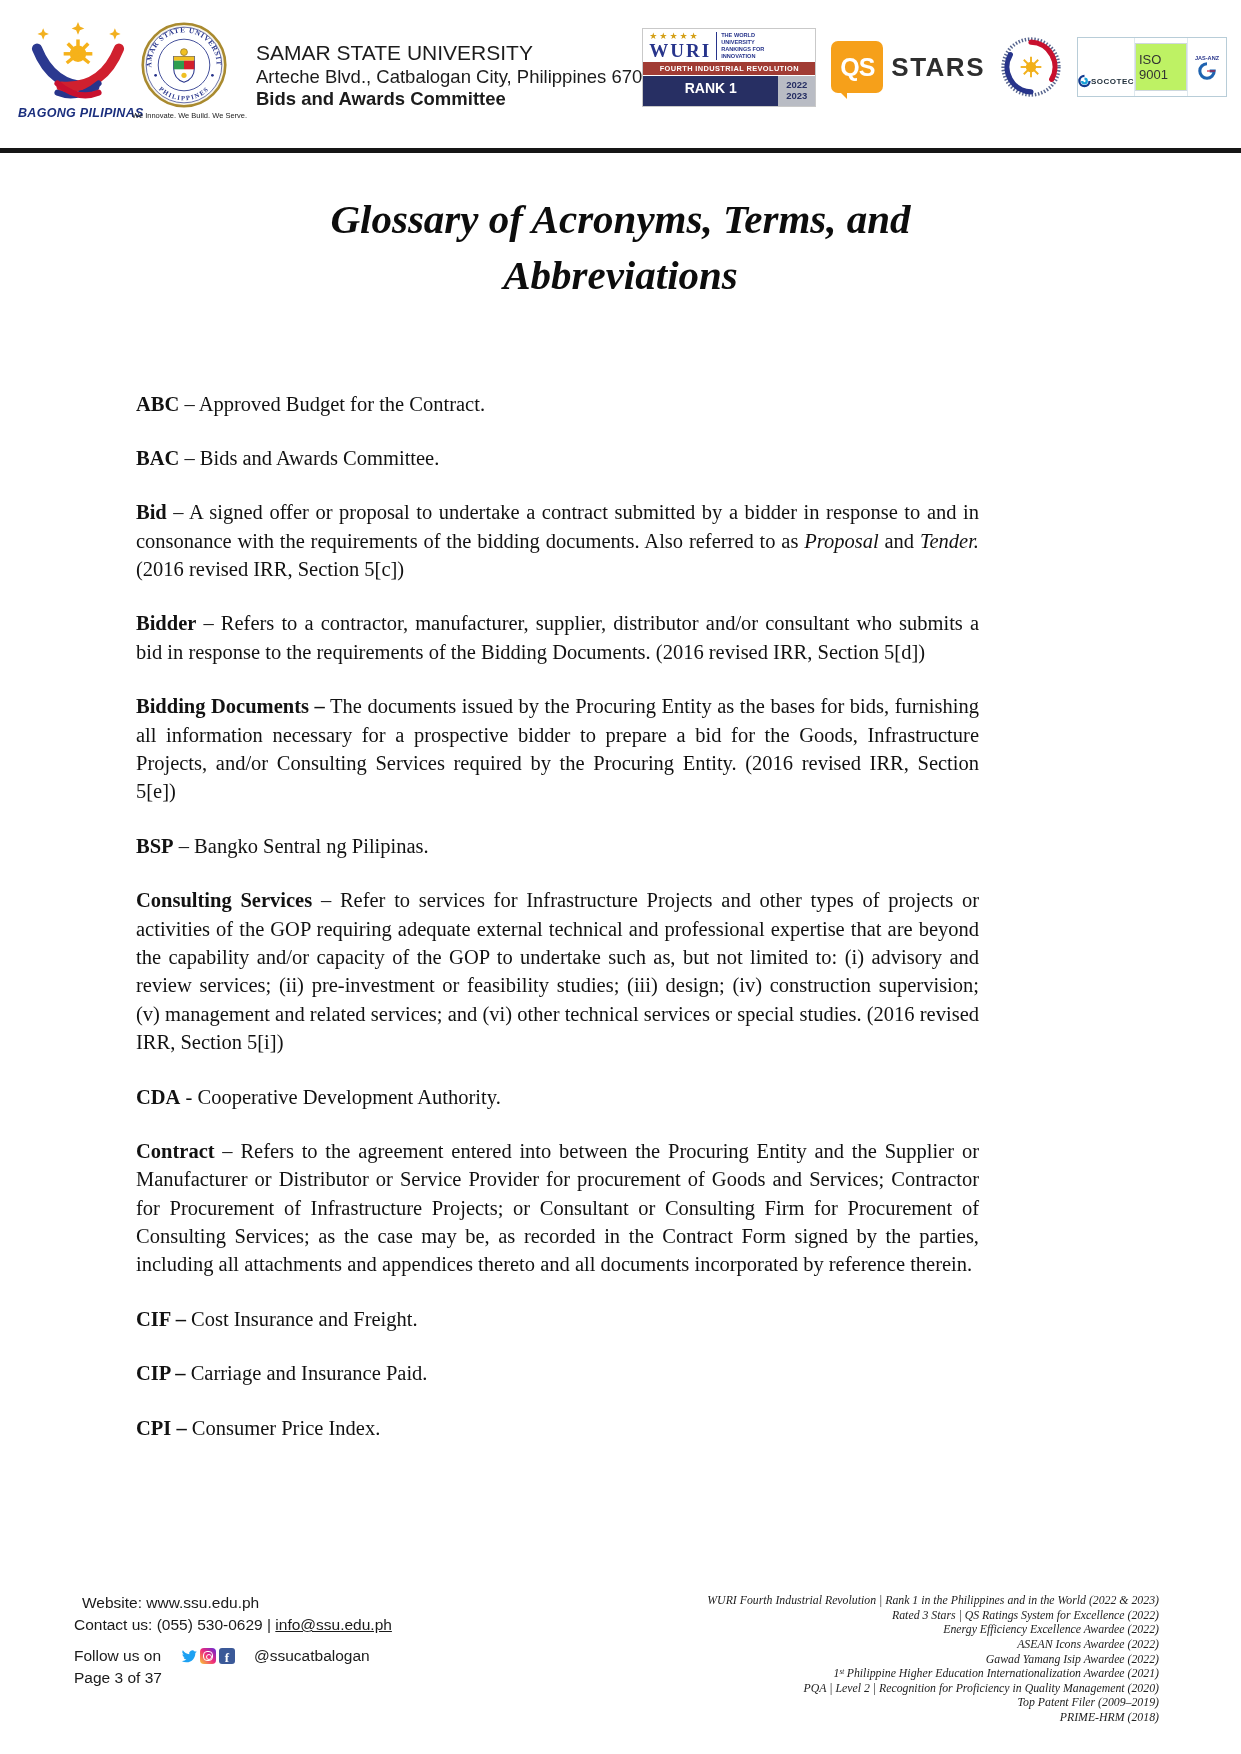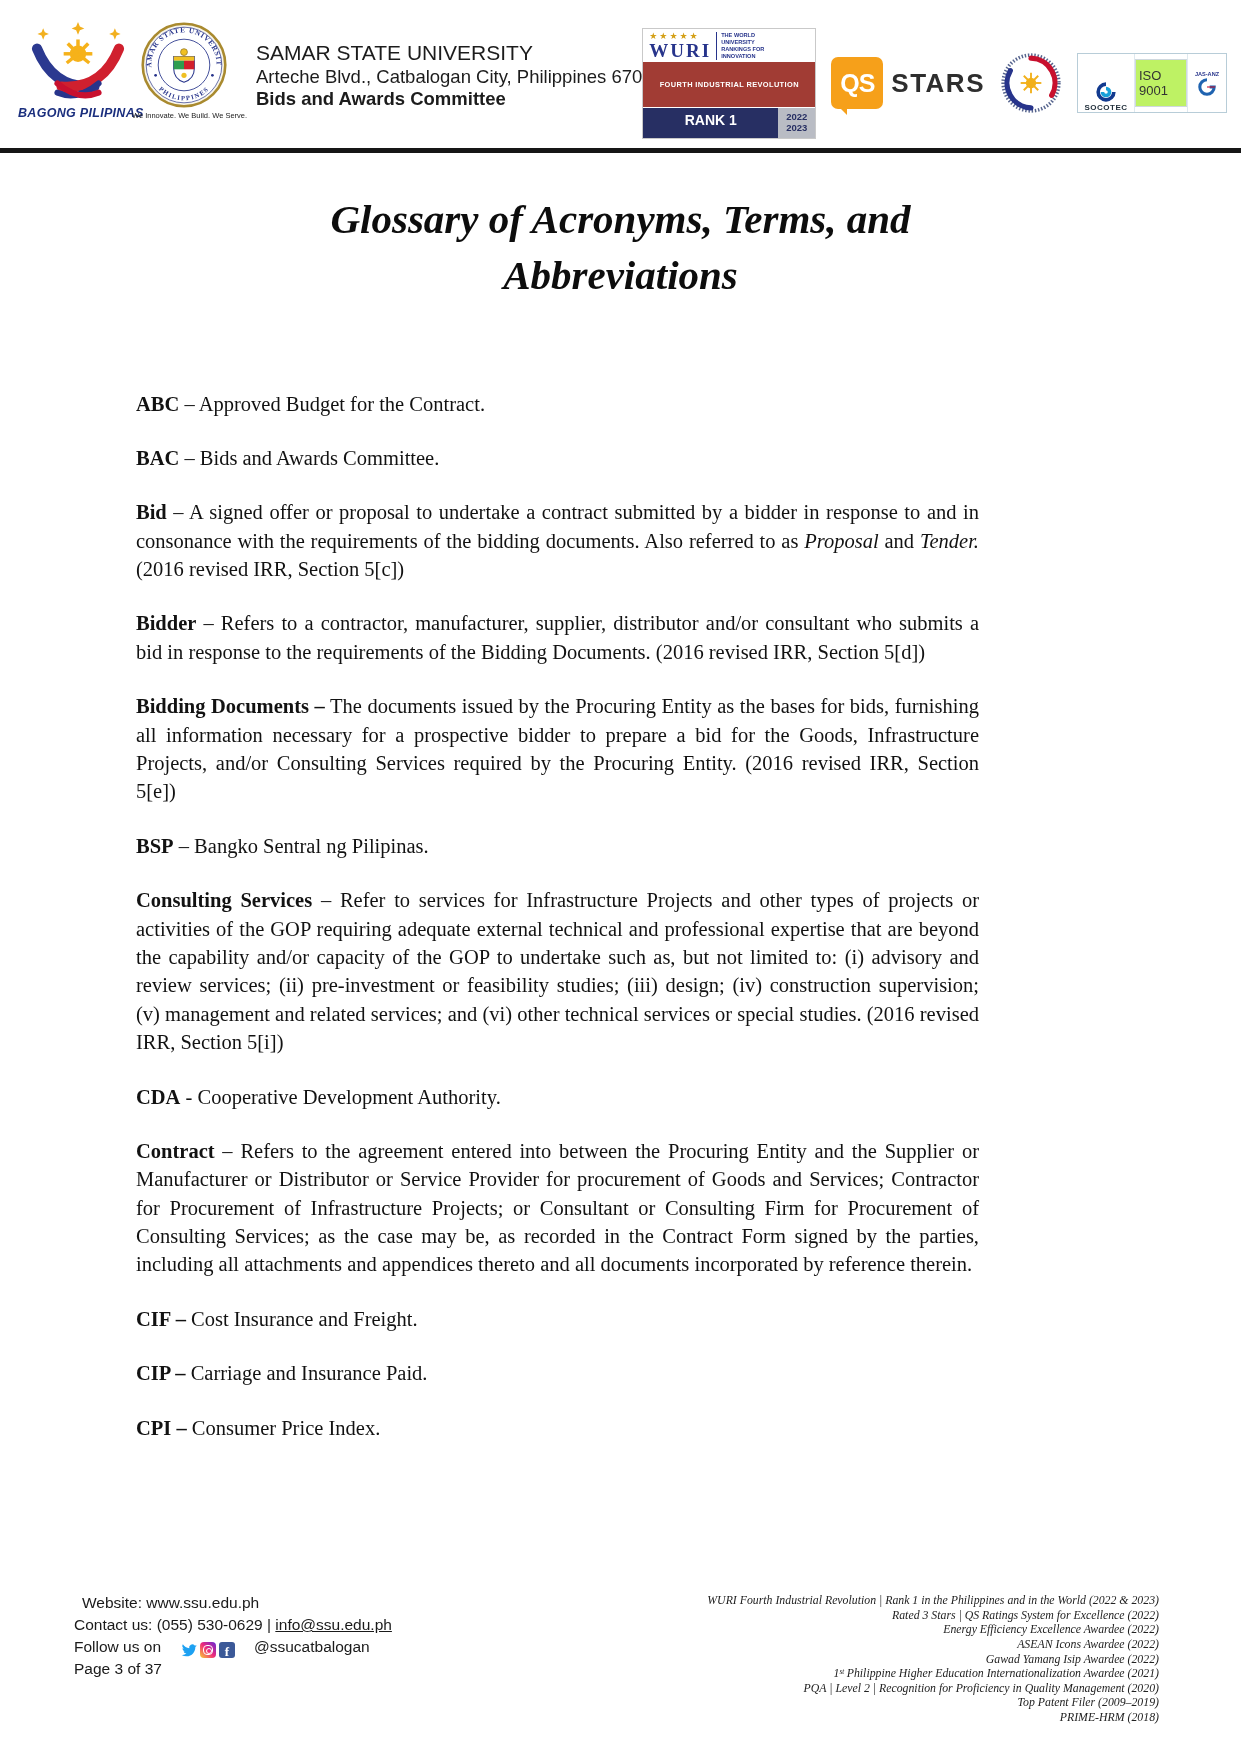--- a/index.html
+++ b/index.html
@@ -30,39 +30,39 @@
 
   
   .wuri{width:172px;border:1px solid #c9c9c9;background:#fff;}
   .wuri-top{display:flex;align-items:center;padding:3px 4px 2px 6px;gap:5px;}
   .wuri-stars{color:#d4a017;font-size:9px;letter-spacing:2px;line-height:1;}
   .wuri-name{font-family:"Liberation Serif",serif;font-weight:bold;color:#27348b;
              font-size:19px;letter-spacing:2px;line-height:1;text-align:center;}
   .wuri-tagline{font-size:5.6px;font-weight:bold;color:#27348b;text-transform:uppercase;
                 border-left:1px solid #27348b;padding-left:4px;width:58px;line-height:1.25;}
   .wuri-band{background:#a13c34;color:#fff;font-size:7.4px;font-weight:bold;text-align:center;
-             letter-spacing:.4px;padding:18px 0;}
+             letter-spacing:.4px;padding:2px 0;}
   .wuri-bottom{display:flex;margin-top:1px;}
   .wuri-rank{flex:1;background:#272f63;color:#fff;font-weight:bold;font-size:14px;
              text-align:center;padding:4px 0 6px;}
   .wuri-years{background:#b9bcc4;color:#272f63;font-weight:bold;font-size:9.5px;
               display:flex;flex-direction:column;justify-content:center;padding:4px 8px;line-height:1.15;}
 
   
   .qs{display:flex;align-items:center;gap:8px;}
   .qs-square{position:relative;width:52px;height:52px;background:#f6a01a;border-radius:7px;
              color:#fff;font-weight:bold;font-size:25px;display:flex;align-items:center;
              justify-content:center;letter-spacing:-1px;}
   .qs-square::after{content:"";position:absolute;left:6px;bottom:-6px;width:0;height:0;
              border-left:10px solid transparent;border-top:10px solid #f6a01a;}
   .qs-stars{font-size:26px;font-weight:bold;color:#2e2e2e;letter-spacing:1.5px;}
 
   
   .socotec{display:flex;align-items:stretch;border:1px solid #b8cdd8;background:#fff;height:58px;}
-  .soc-left{width:56px;display:flex;flex-direction:column;align-items:center;margin-top:28px;}
+  .soc-left{width:56px;display:flex;flex-direction:row;align-items:center;margin-top:28px;}
   .soc-name{font-size:8px;font-weight:bold;color:#22303c;letter-spacing:.5px;margin-top:1px;}
   .soc-mid{width:52px;border-left:1px solid #dfe9ef;display:flex;align-items:center;justify-content:center;}
   .soc-iso{font-size:13px;color:#333;border:1px solid #cfd8de;padding:8px 3px;background:#bef264;}
   .soc-right{width:38px;border-left:1px solid #dfe9ef;display:flex;flex-direction:column;
              align-items:center;justify-content:center;gap:1px;}
   .soc-jas{font-size:5.6px;font-weight:bold;color:#27348b;}
 
   
   .doc-title{max-width:780px;margin:44px auto 0;text-align:center;
              font-weight:bold;font-style:italic;font-size:41px;line-height:1.36;color:#0d0d0d;}
@@ -71,21 +71,21 @@
   .glossary{width:843px;margin:86px 0 0 136px;font-size:20.5px;line-height:1.385;
             text-align:justify;color:#121212;}
   .glossary .entry{margin:0 0 26px 0;}
   .glossary b{font-weight:bold;}
 
   
   .footer-left{position:absolute;left:74px;top:1592px;font-family:"Liberation Sans",sans-serif;
                font-size:15.5px;line-height:1.43;color:#1a1a1a;}
   .fl-website{padding-left:8px;}
   .fl-contact a{color:#1a1a1a;text-decoration:underline;}
-  .fl-follow{display:flex;align-items:flex-end;gap:17px;}
+  .fl-follow{display:flex;align-items:center;gap:17px;margin-top:9px;}
   .social{display:inline-flex;align-items:center;gap:3px;margin:0 2px;}
   .ig{width:16px;height:16px;border-radius:4px;position:relative;
       background:linear-gradient(45deg,#f9ce34,#ee2a7b,#6228d7);}
   .ig::before{content:"";position:absolute;inset:3px;border:1.6px solid #fff;border-radius:4px;}
   .ig::after{content:"";position:absolute;left:6px;top:6px;width:4px;height:4px;
              border:1.4px solid #fff;border-radius:50%;}
   .fb{width:16px;height:16px;border-radius:3px;background:#3b5998;color:#fff;
       font-family:"Liberation Serif",serif;font-weight:bold;font-size:13px;
       display:flex;align-items:flex-end;justify-content:center;line-height:1;}
   .fb::after{content:"f";}

